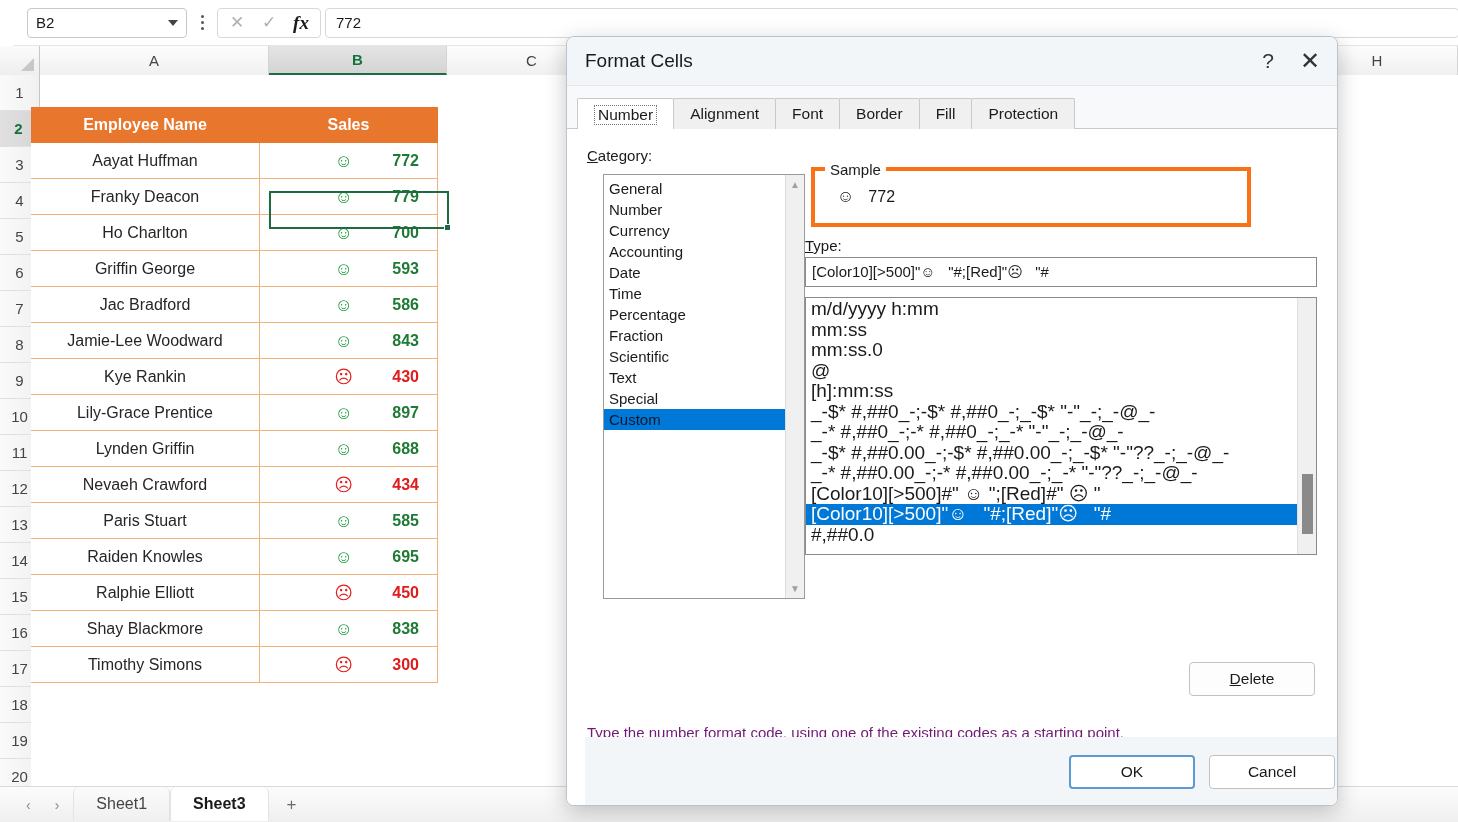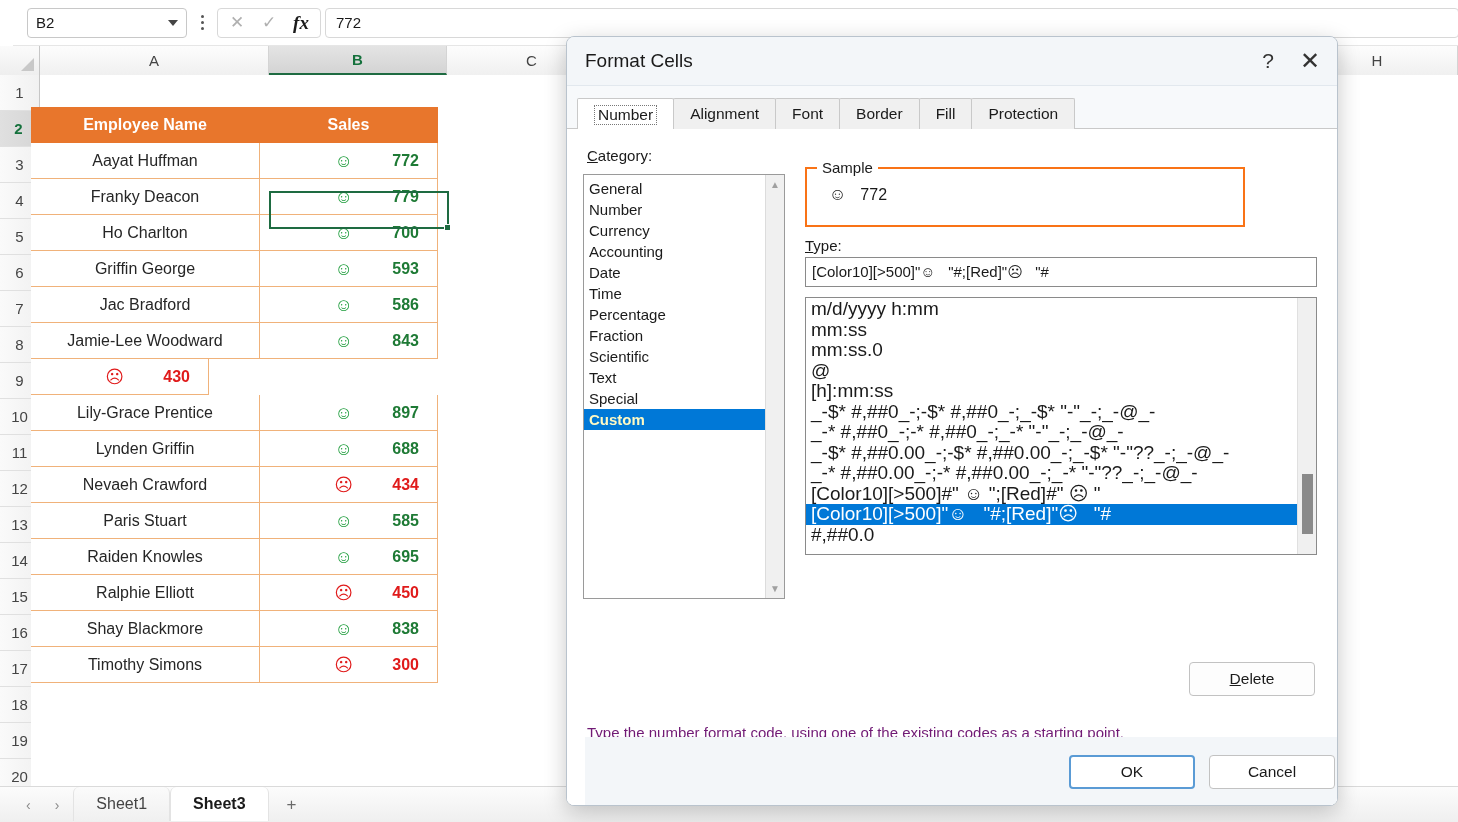--- a/index.html
+++ b/index.html
@@ -260,46 +260,46 @@
     display: inline-block;
     border: 1px dotted #777; padding: 0 3px;
   }
 
   .dlg-content { position: relative; padding: 18px 20px 0 20px; background:#fff; height: 679px; }
 
   .lbl { font-size: 15px; color: #1a1a1a; margin-bottom: 5px; }
   .lbl u { text-decoration: underline; }
 
   .cat-box {
-    position: absolute; left: 16px; top: 45px;
+    position: absolute; left: 36px; top: 45px;
     width: 202px; height: 425px;
     border: 1px solid #9a9a9a; background: #fff;
     display: flex;
   }
   .cat-list { flex: 1; padding-top: 3px; overflow: hidden; }
   .cat-item {
     height: 21px; line-height: 21px;
     font-size: 15px; color: #1a1a1a;
     padding-left: 5px; white-space: nowrap;
   }
-  .cat-item.sel { background: #0078D7; color: #fef9c3; font-weight: bold; }
+  .cat-item.sel { background: #0078D7; color: #0f172a; }
   .cat-scroll {
     width: 19px; background: #f0f0f0;
     border-left: 1px solid #dcdcdc;
     display: flex; flex-direction: column; justify-content: space-between;
   }
   .sc-arrow {
     height: 19px; display: flex; align-items: center; justify-content: center;
     color: #a0a0a0; font-size: 10px;
   }
 
   .sample-box {
-    position: absolute; left: 238px; top: 38px;
+    position: absolute; left: 244px; top: 38px;
     width: 440px; height: 60px;
-    border: 2px solid #f97316;
+    border: 4px solid #f97316;
   }
   .sample-legend {
     position: absolute; left: 10px; top: -10px;
     background: #fff; padding: 0 5px;
     font-size: 15px; color: #1a1a1a;
   }
   .sample-val {
     padding: 16px 0 0 22px;
     font-size: 16px; color: #1a1a1a;
     display: flex; align-items: center; gap: 14px;
@@ -481,20 +481,21 @@
 
       <div class="data-row">
         <div class="cell c-a">Jamie-Lee Woodward</div>
         <div class="cell c-b good">
           <span class="emo">☺</span>
           <span class="num">843</span>
         </div>
       </div>
 
       <div class="data-row">
+        <div class="cell c-a">Kye Rankin</div>
         <div class="cell c-b bad">
           <span class="emo">☹</span>
           <span class="num">430</span>
         </div>
       </div>
 
       <div class="data-row">
         <div class="cell c-a">Lily-Grace Prentice</div>
         <div class="cell c-b good">
           <span class="emo">☺</span>

